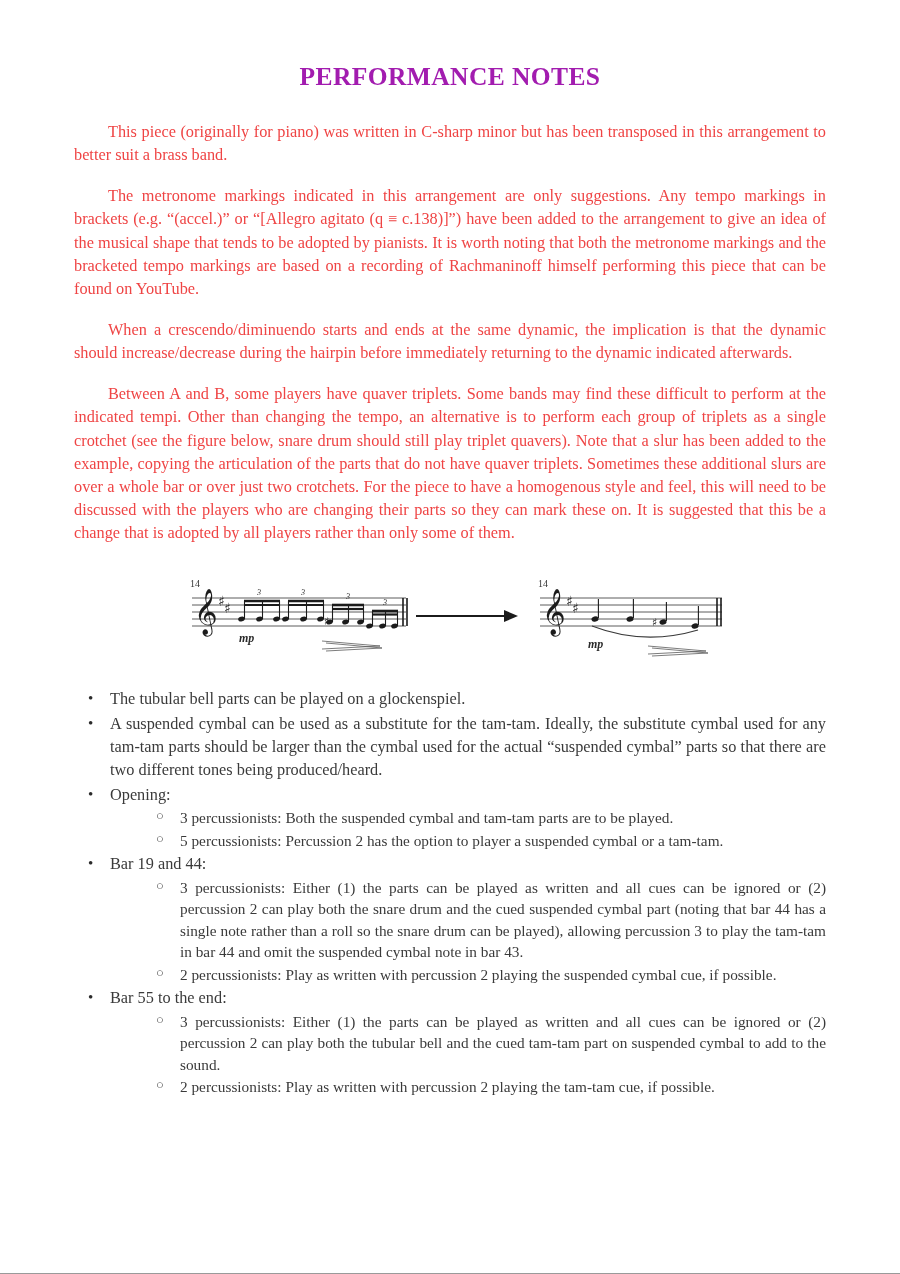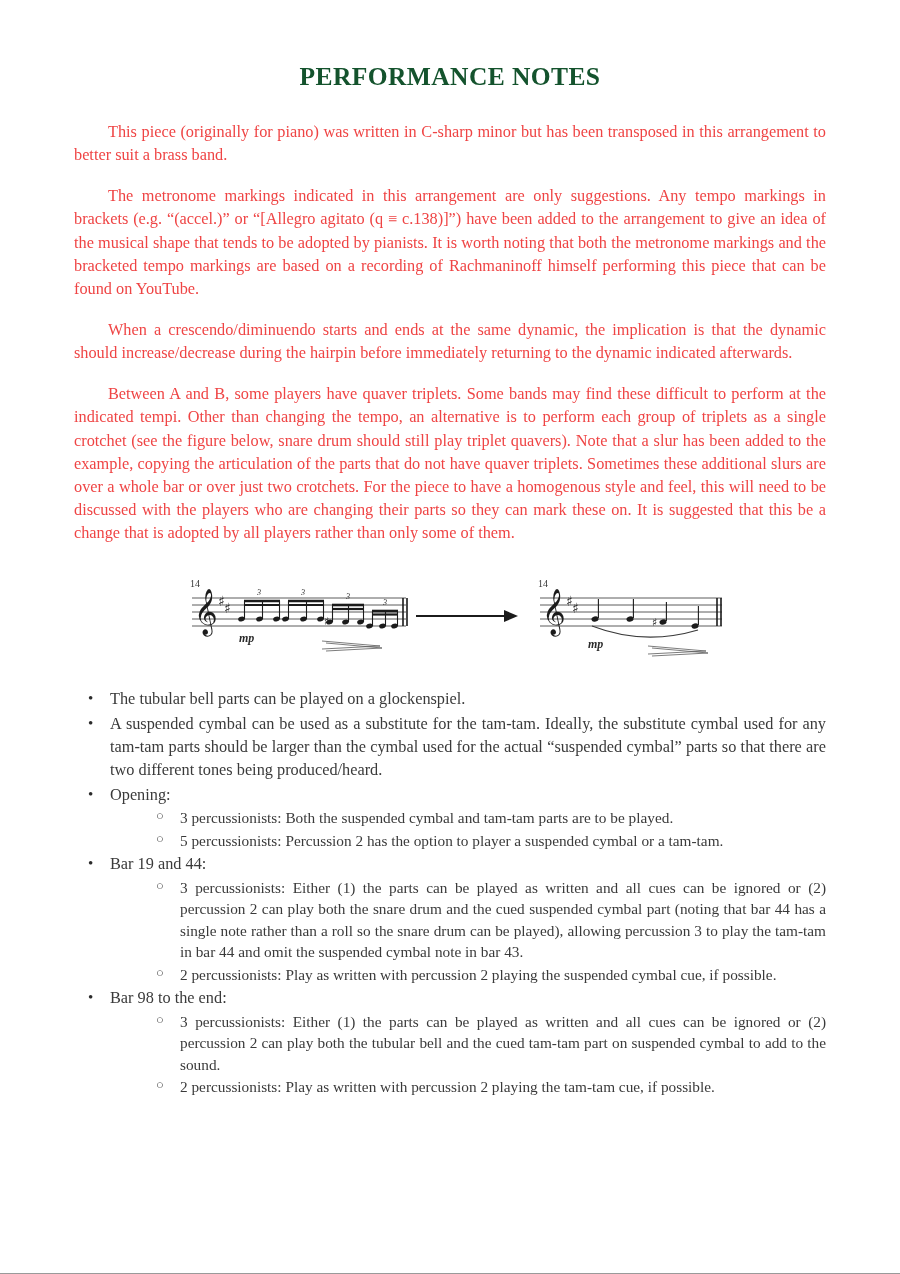--- a/index.html
+++ b/index.html
@@ -23,21 +23,21 @@
     left: 74px;
     top: 62px;
     width: 752px;
   }
   .doc-title {
     text-align: center;
     font-size: 25.5px;
     font-weight: bold;
     letter-spacing: 0.4px;
     margin: 0 0 28px 0;
-    color: #14532d;
+    color: #a21caf;
     font-family: "Liberation Serif", "DejaVu Serif", serif;
   }
   p.para {
     margin: 0 0 18px 0;
     font-size: 16.3px;
     line-height: 1.42;
     text-align: justify;
     text-indent: 34px;
     color: #ef4444;
     -webkit-hyphens: none;
@@ -327,21 +327,21 @@
             <li>
               <span class="subbullet">○</span>
               <span>2 percussionists: Play as written with percussion 2 playing the suspended cymbal cue, if possible.</span>
             </li>
           </ul>
         </div>
       </li>
 
       <li>
         <span class="bullet">•</span>
-        <span>Bar 98 to the end:</span>
+        <span>Bar 55 to the end:</span>
         <div class="sublist-wrap">
           <ul class="sublist">
             <li>
               <span class="subbullet">○</span>
               <span>3 percussionists: Either (1) the parts can be played as written and all cues can be ignored or (2) percussion 2 can play both the tubular bell and the cued tam-tam part on suspended cymbal to add to the sound.</span>
             </li>
             <li>
               <span class="subbullet">○</span>
               <span>2 percussionists: Play as written with percussion 2 playing the tam-tam cue, if possible.</span>
             </li>

